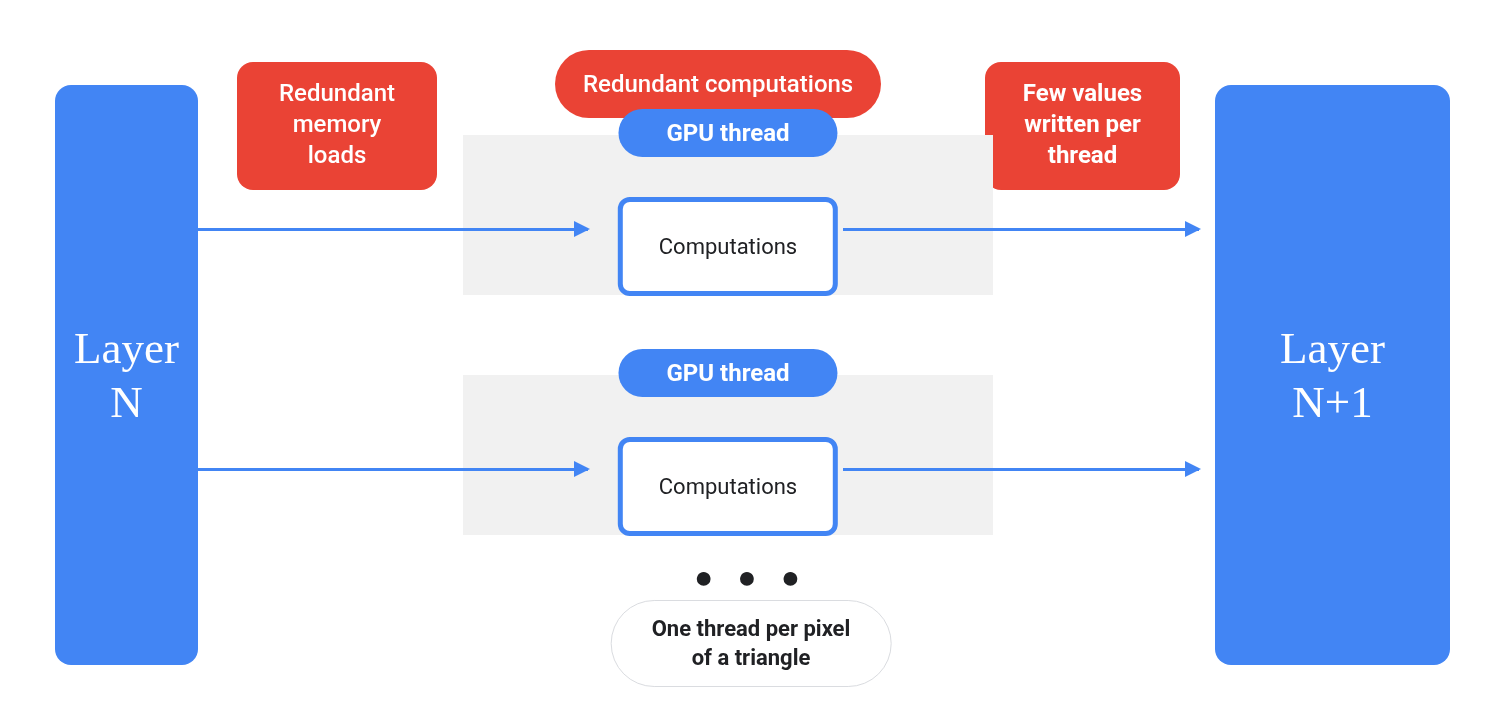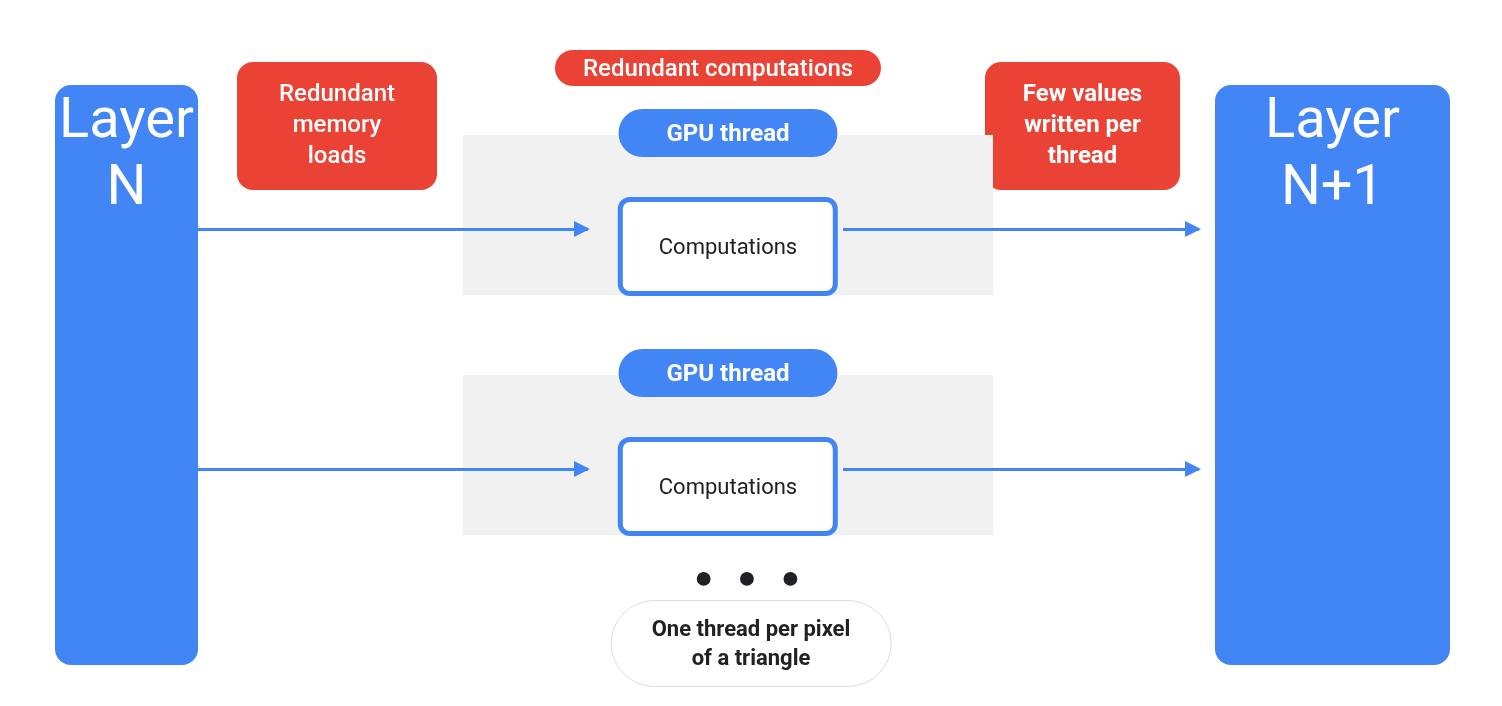--- a/index.html
+++ b/index.html
@@ -12,26 +12,28 @@
       background: white;
       width: 1502px;
       height: 706px;
       position: relative;
     }
     .layer-box {
       position: absolute;
       background: #4285F4;
       border-radius: 16px;
       display: flex;
+      align-items: center;
       justify-content: center;
       text-align: center;
       color: white;
-      font-size: 56px;
+      font-size: 45px;
       font-weight: 400;
       line-height: 1.2;
+      font-family: Liberation Serif, serif;
     }
     .red-box {
       position: absolute;
       background: #EA4335;
       border-radius: 16px;
       display: flex;
       align-items: flex-start;
       justify-content: center;
       text-align: center;
       color: white;
@@ -44,21 +46,21 @@
       position: absolute;
       background: #EA4335;
       border-radius: 999px;
       display: flex;
       align-items: center;
       justify-content: center;
       text-align: center;
       color: white;
       font-size: 24px;
       font-weight: 500;
-      padding: 4px 28px;
+      padding: 20px 28px;
     }
     .thread-container {
       position: absolute;
       background: #F1F1F1;
       left: 463px;
       width: 530px;
       height: 160px;
     }
     .gpu-thread-pill {
       position: absolute;

